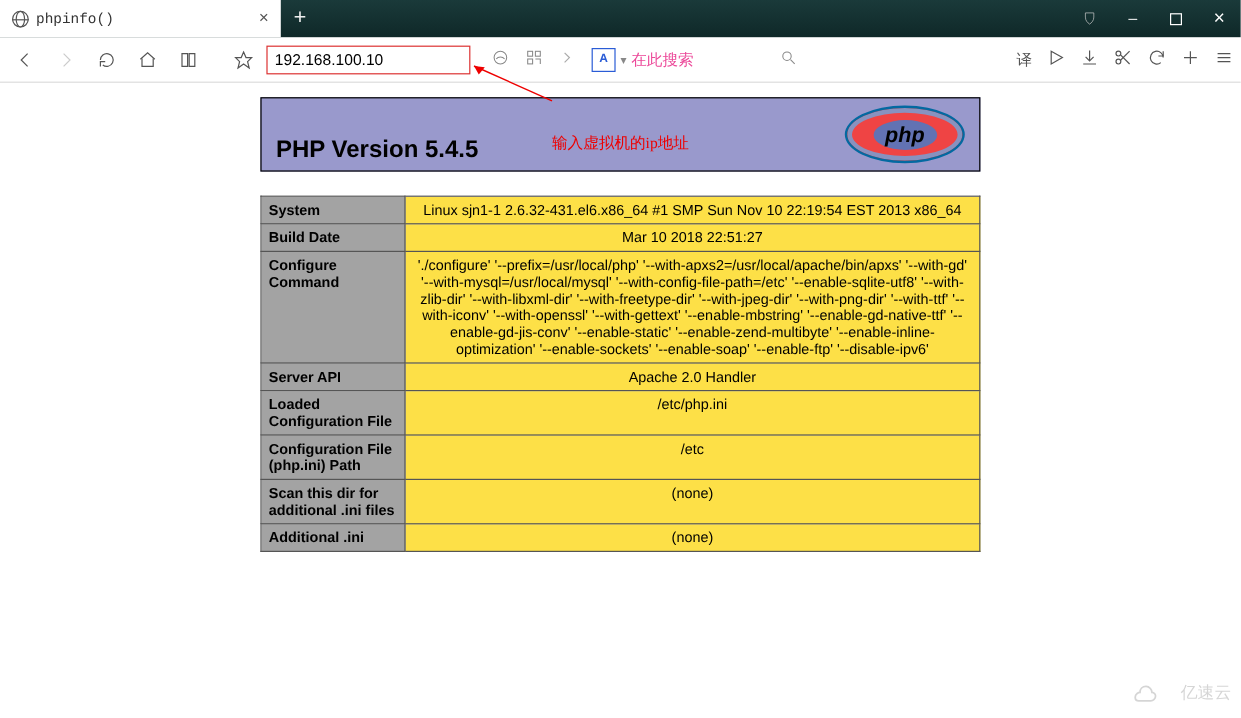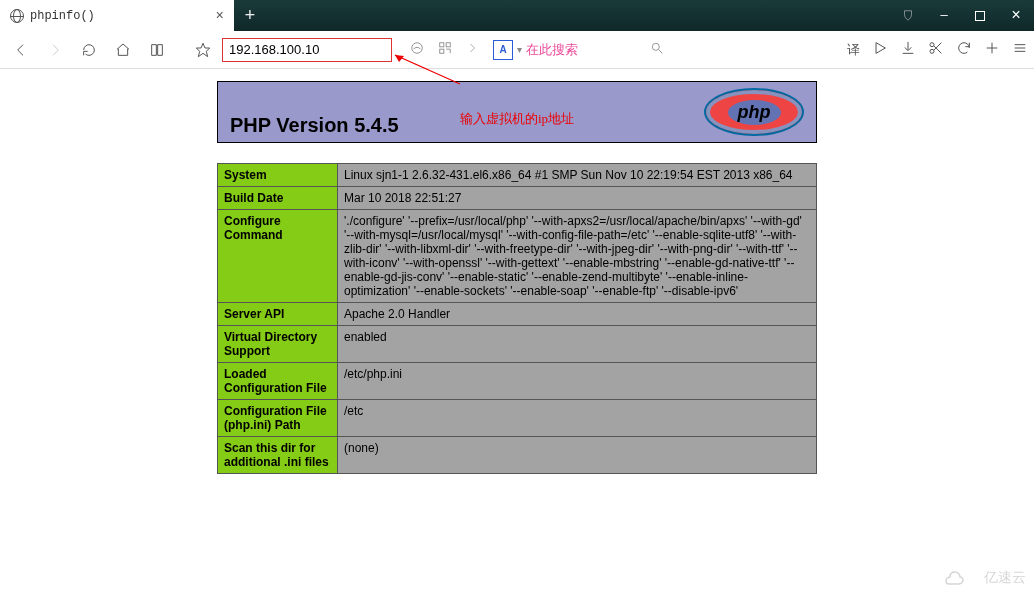--- a/index.html
+++ b/index.html
@@ -37,22 +37,22 @@
   .annot { position: absolute; top: 78px; left: 460px; color: #e00; font-size: 13px; font-family: SimSun, serif; pointer-events: none; margin-top: 32px; }
   .arrow-line { position: absolute; top: 50px; left: 390px; width: 76px; height: 40px; pointer-events: none; }
   .content { display: flex; justify-content: center; padding-top: 12px; }
   .php-wrap { width: 600px; }
   .php-head { background: #9999cc; border: 1px solid #000; height: 62px; display: flex; align-items: center; padding: 0 12px; justify-content: space-between; }
   .php-head h1 { font-size: 20px; font-weight: bold; color: #000; margin-top: 26px; }
   .php-logo { width: 100px; height: 48px; background: #ef4444; border: 2px solid #0369a1; border-radius: 50%; display: flex; align-items: center; justify-content: center; box-shadow: inset 0 0 0 4px #8892bf; }
   .php-logo span { background: #6272b3; color: #000; font-weight: bold; font-style: italic; padding: 2px 10px; border-radius: 50%; font-size: 18px; }
   .php-table { width: 100%; border-collapse: collapse; margin-top: 20px; font-size: 12px; }
   .php-table td { border: 1px solid #555; padding: 4px 6px; vertical-align: top; }
-  .php-table td.k { background: #84cc16; font-weight: bold; width: 120px; }
-  .php-table td.v { background: #a3a3a3; word-break: break-word; }
+  .php-table td.k { background: #a3a3a3; font-weight: bold; width: 120px; }
+  .php-table td.v { background: #fde047; word-break: break-word; text-align: center; }
   .watermark { position: absolute; right: 8px; bottom: 8px; opacity: 0.35; display: flex; align-items: center; gap: 20px; color: #888; font-size: 14px; }
   .watermark svg { width: 24px; height: 24px; stroke: #888; fill: none; stroke-width: 1.5; }
 </style>
 </head>
 <body>
 
 <div class="tabbar">
   <div class="tab">
     <span class="globe"></span>
     <span class="tab-title">phpinfo()</span>
@@ -190,33 +190,33 @@
           </tr>
           <tr>
             <td class="k">Configure Command</td>
             <td class="v">'./configure' '--prefix=/usr/local/php' '--with-apxs2=/usr/local/apache/bin/apxs' '--with-gd' '--with-mysql=/usr/local/mysql' '--with-config-file-path=/etc' '--enable-sqlite-utf8' '--with-zlib-dir' '--with-libxml-dir' '--with-freetype-dir' '--with-jpeg-dir' '--with-png-dir' '--with-ttf' '--with-iconv' '--with-openssl' '--with-gettext' '--enable-mbstring' '--enable-gd-native-ttf' '--enable-gd-jis-conv' '--enable-static' '--enable-zend-multibyte' '--enable-inline-optimization' '--enable-sockets' '--enable-soap' '--enable-ftp' '--disable-ipv6'</td>
           </tr>
           <tr>
             <td class="k">Server API</td>
             <td class="v">Apache 2.0 Handler</td>
           </tr>
           <tr>
-            <td class="k">Virtual Directory Support</td>
-            <td class="v">enabled</td>
-          </tr>
-          <tr>
             <td class="k">Loaded Configuration File</td>
             <td class="v">/etc/php.ini</td>
           </tr>
           <tr>
             <td class="k">Configuration File (php.ini) Path</td>
             <td class="v">/etc</td>
           </tr>
           <tr>
             <td class="k">Scan this dir for additional .ini files</td>
+            <td class="v">(none)</td>
+          </tr>
+          <tr>
+            <td class="k">Additional .ini</td>
             <td class="v">(none)</td>
           </tr>
         </tbody>
     </table>
   </div>
 </div>
 
 <div class="watermark">
   <svg viewBox="0 0 24 24">
       <path d="M6 15c0-3 3-4 4-4 0-3 2-5 5-5s5 3 5 5c2 0 3 2 3 3 0 2-2 4-4 4H9c-2 0-3-1-3-3z"></path>

